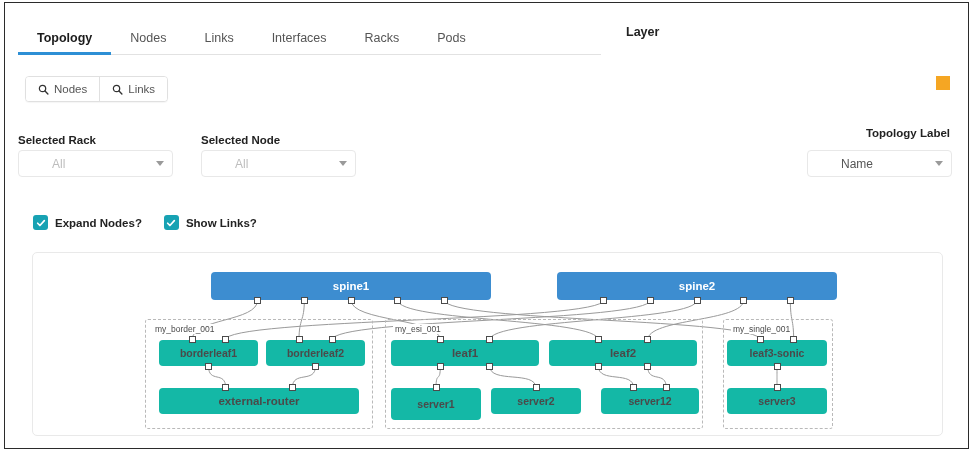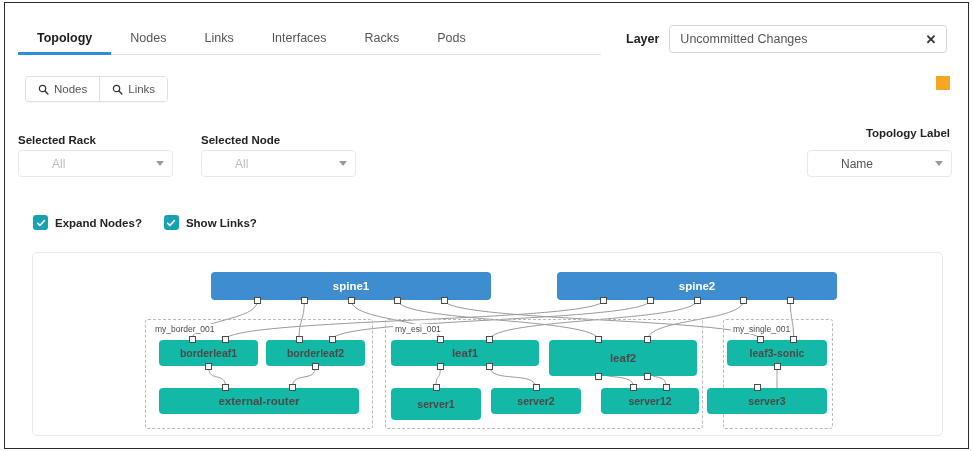--- a/index.html
+++ b/index.html
@@ -130,24 +130,20 @@
         <div class="tab">Nodes</div>
         <div class="tab">Links</div>
         <div class="tab">Interfaces</div>
         <div class="tab">Racks</div>
         <div class="tab">Pods</div>
       </div>
   </div>
 
   <div class="layer-wrap">
     <span class="layer-label">Layer</span>
-    <div class="layer-box">
-      <span class="layer-value">Uncommitted Changes</span>
-      <span class="layer-clear">✕</span>
-    </div>
   </div>
 
   <div class="btngroup">
     <div class="btn">
       <svg class="mag" viewBox="0 0 16 16">
         <circle cx="6.6" cy="6.6" r="4.6" fill="none" stroke="#333" stroke-width="1.8"></circle>
         <line x1="10.2" y1="10.2" x2="14.4" y2="14.4" stroke="#333" stroke-width="2" stroke-linecap="round"></line>
       </svg>
       <span>Nodes</span>
     </div>
@@ -261,21 +257,21 @@
           <span class="port top" style="left: 62.5px;"></span>
           <span class="port bottom" style="left: 46px;"></span>
         </div>
         <div class="node leaf" style="left: 358px; top: 87px; width: 148px; height: 26px;">
           <span class="node-label">leaf1</span>
           <span class="port top" style="left: 45.8333px;"></span>
           <span class="port top" style="left: 95.1667px;"></span>
           <span class="port bottom" style="left: 45.8333px;"></span>
           <span class="port bottom" style="left: 95.1667px;"></span>
         </div>
-        <div class="node leaf" style="left: 516px; top: 87px; width: 148px; height: 36px;">
+        <div class="node leaf" style="left: 516px; top: 87px; width: 148px; height: 26px;">
           <span class="node-label">leaf2</span>
           <span class="port top" style="left: 45.8333px;"></span>
           <span class="port top" style="left: 95.1667px;"></span>
           <span class="port bottom" style="left: 45.8333px;"></span>
           <span class="port bottom" style="left: 95.1667px;"></span>
         </div>
         <div class="node leaf small" style="left: 694px; top: 87px; width: 100px; height: 26px;">
           <span class="node-label">leaf3-sonic</span>
           <span class="port top" style="left: 29.8333px;"></span>
           <span class="port top" style="left: 63.1667px;"></span>
@@ -292,20 +288,20 @@
         </div>
         <div class="node leaf small" style="left: 458px; top: 135px; width: 90px; height: 26px;">
           <span class="node-label">server2</span>
           <span class="port top" style="left: 41.5px;"></span>
         </div>
         <div class="node leaf small" style="left: 568px; top: 135px; width: 98px; height: 26px;">
           <span class="node-label">server12</span>
           <span class="port top" style="left: 29.1667px;"></span>
           <span class="port top" style="left: 61.8333px;"></span>
         </div>
-        <div class="node leaf small" style="left: 674px; top: 135px; width: 120px; height: 26px; text-align: center;">
+        <div class="node leaf small" style="left: 694px; top: 135px; width: 100px; height: 26px; text-align: center;">
           <span class="node-label">server3</span>
           <span class="port top" style="left: 46.5px;"></span>
         </div>
       </div>
   </div>
 
 </div>
 
 </body></html>

